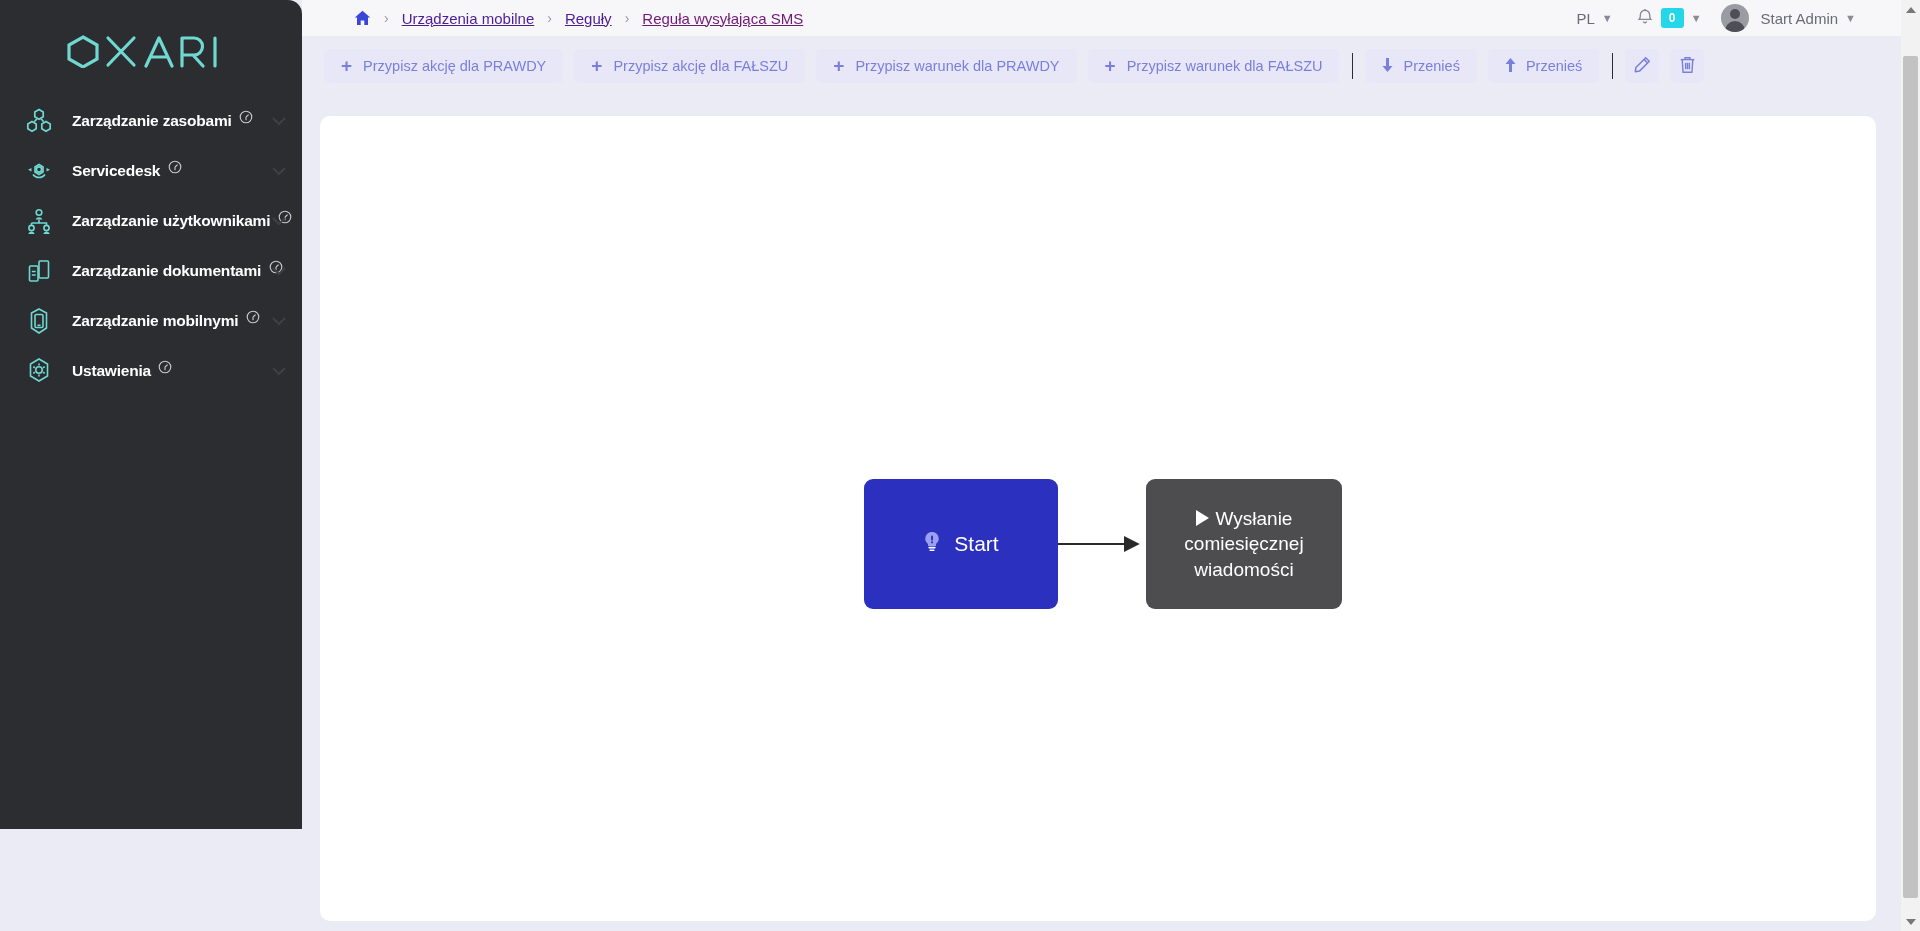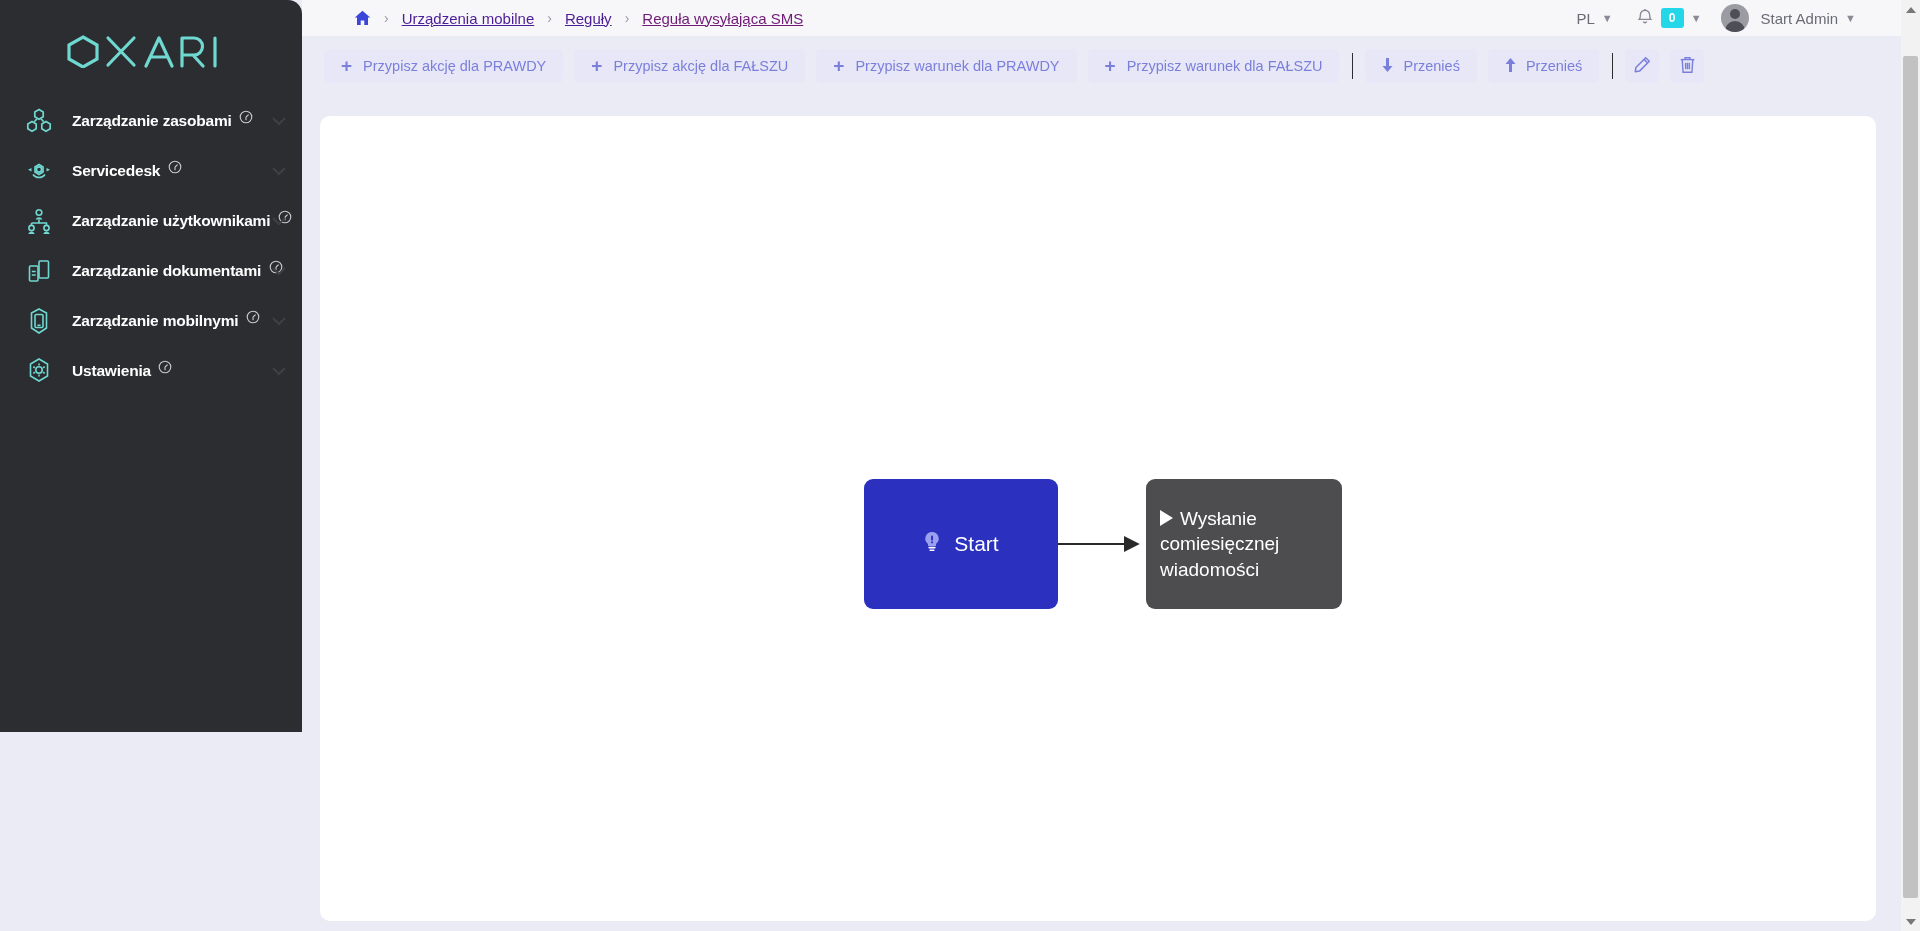--- a/index.html
+++ b/index.html
@@ -6,21 +6,21 @@
   html, body {
     width: 1920px; height: 931px;
     background: #ebebf5;
     font-family: "Liberation Sans", sans-serif;
     overflow: hidden;
   }
 
   
   #sidebar {
     position: absolute; left: 0; top: 0;
-    width: 302px; height: 732px;
+    width: 302px; height: 829px;
     background: #2b2d31;
     border-top-right-radius: 14px;
     border-bottom-right-radius: 0px;
     z-index: 20;
   }
   #logo {
     height: 88px;
     display: flex; align-items: center; justify-content: center;
     padding-top: 14px;
   }
@@ -174,20 +174,21 @@
     width: 1556px; height: 805px;
     background: #ffffff;
     border-radius: 10px;
   }
   #flow { position: absolute; inset: 0; }
 
   .node {
     position: absolute;
     border-radius: 9px;
     display: flex; align-items: center; justify-content: center;
+    text-align: center;
     color: #fff;
     cursor: pointer;
     padding: 8px 14px;
   }
   #node-start {
     left: 544px; top: 363px;
     width: 194px; height: 130px;
     background: #2b31be;
     font-size: 21px;
   }

